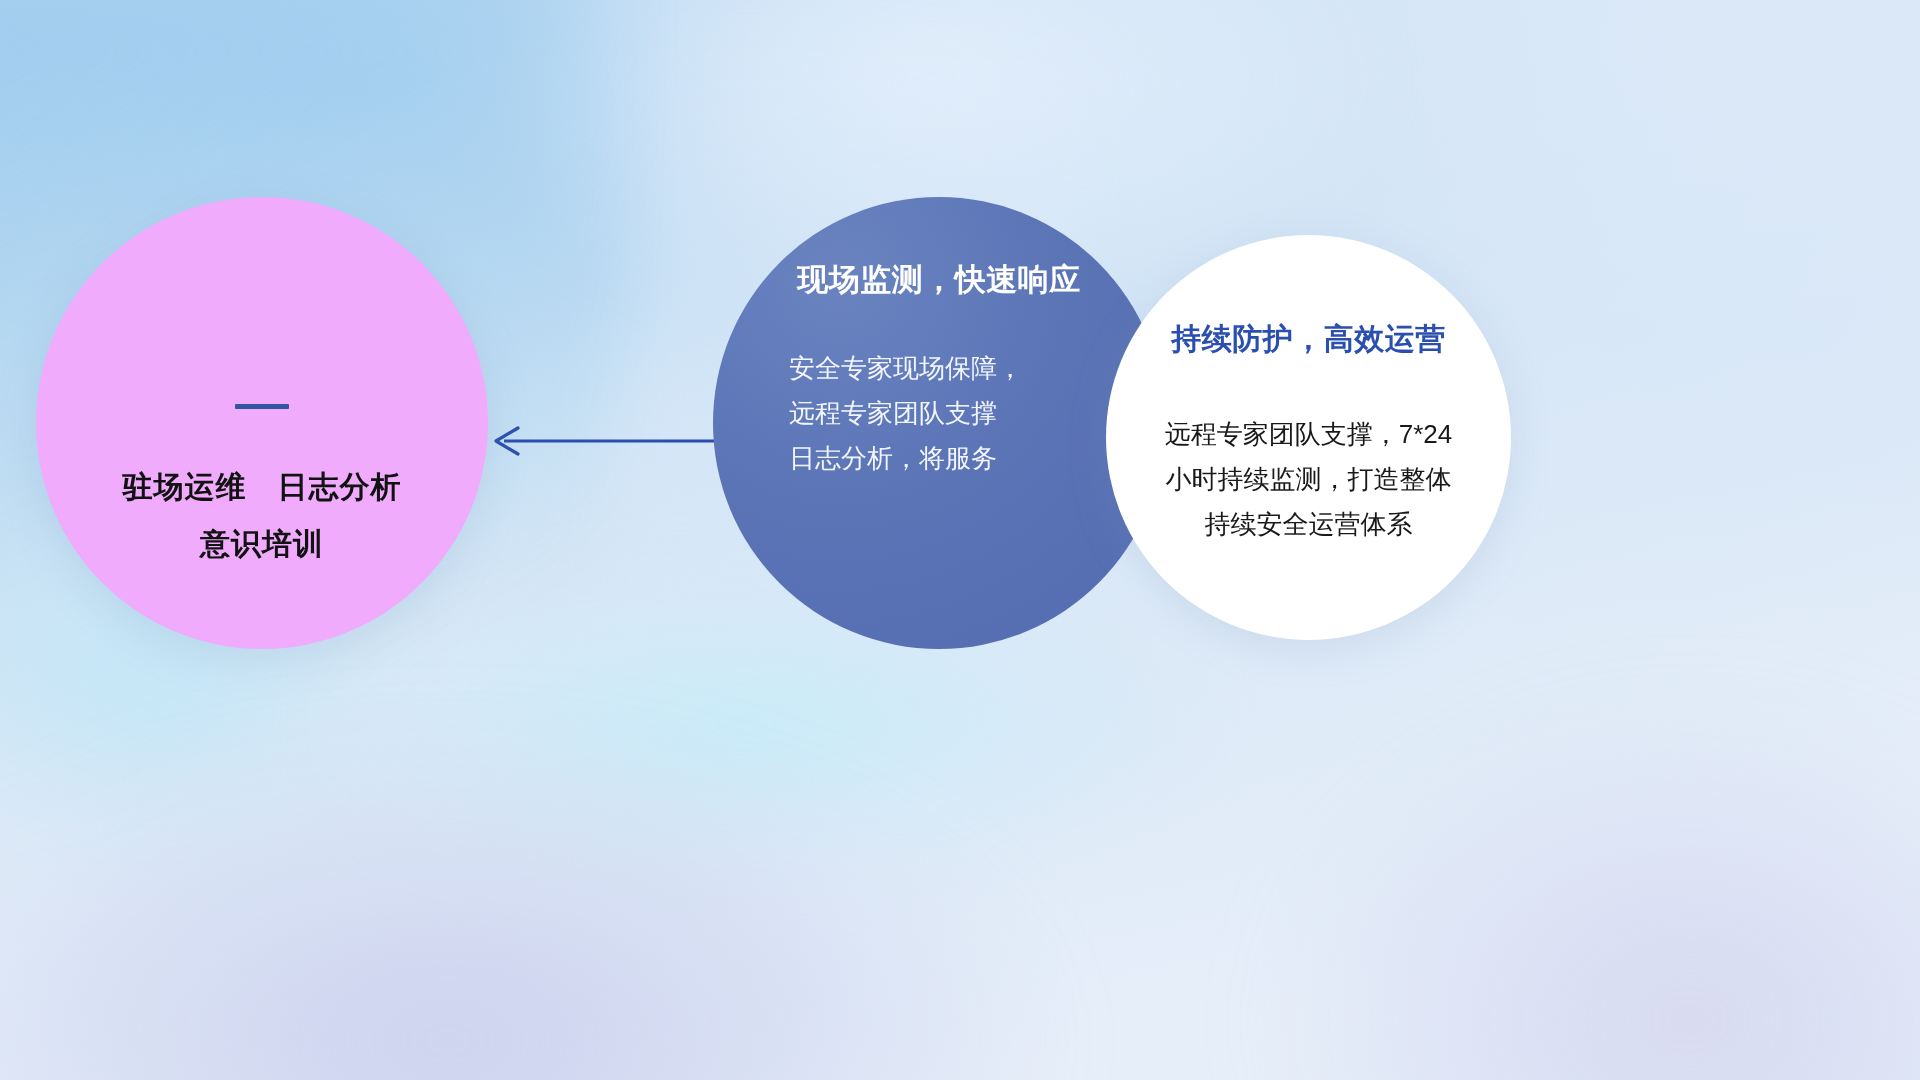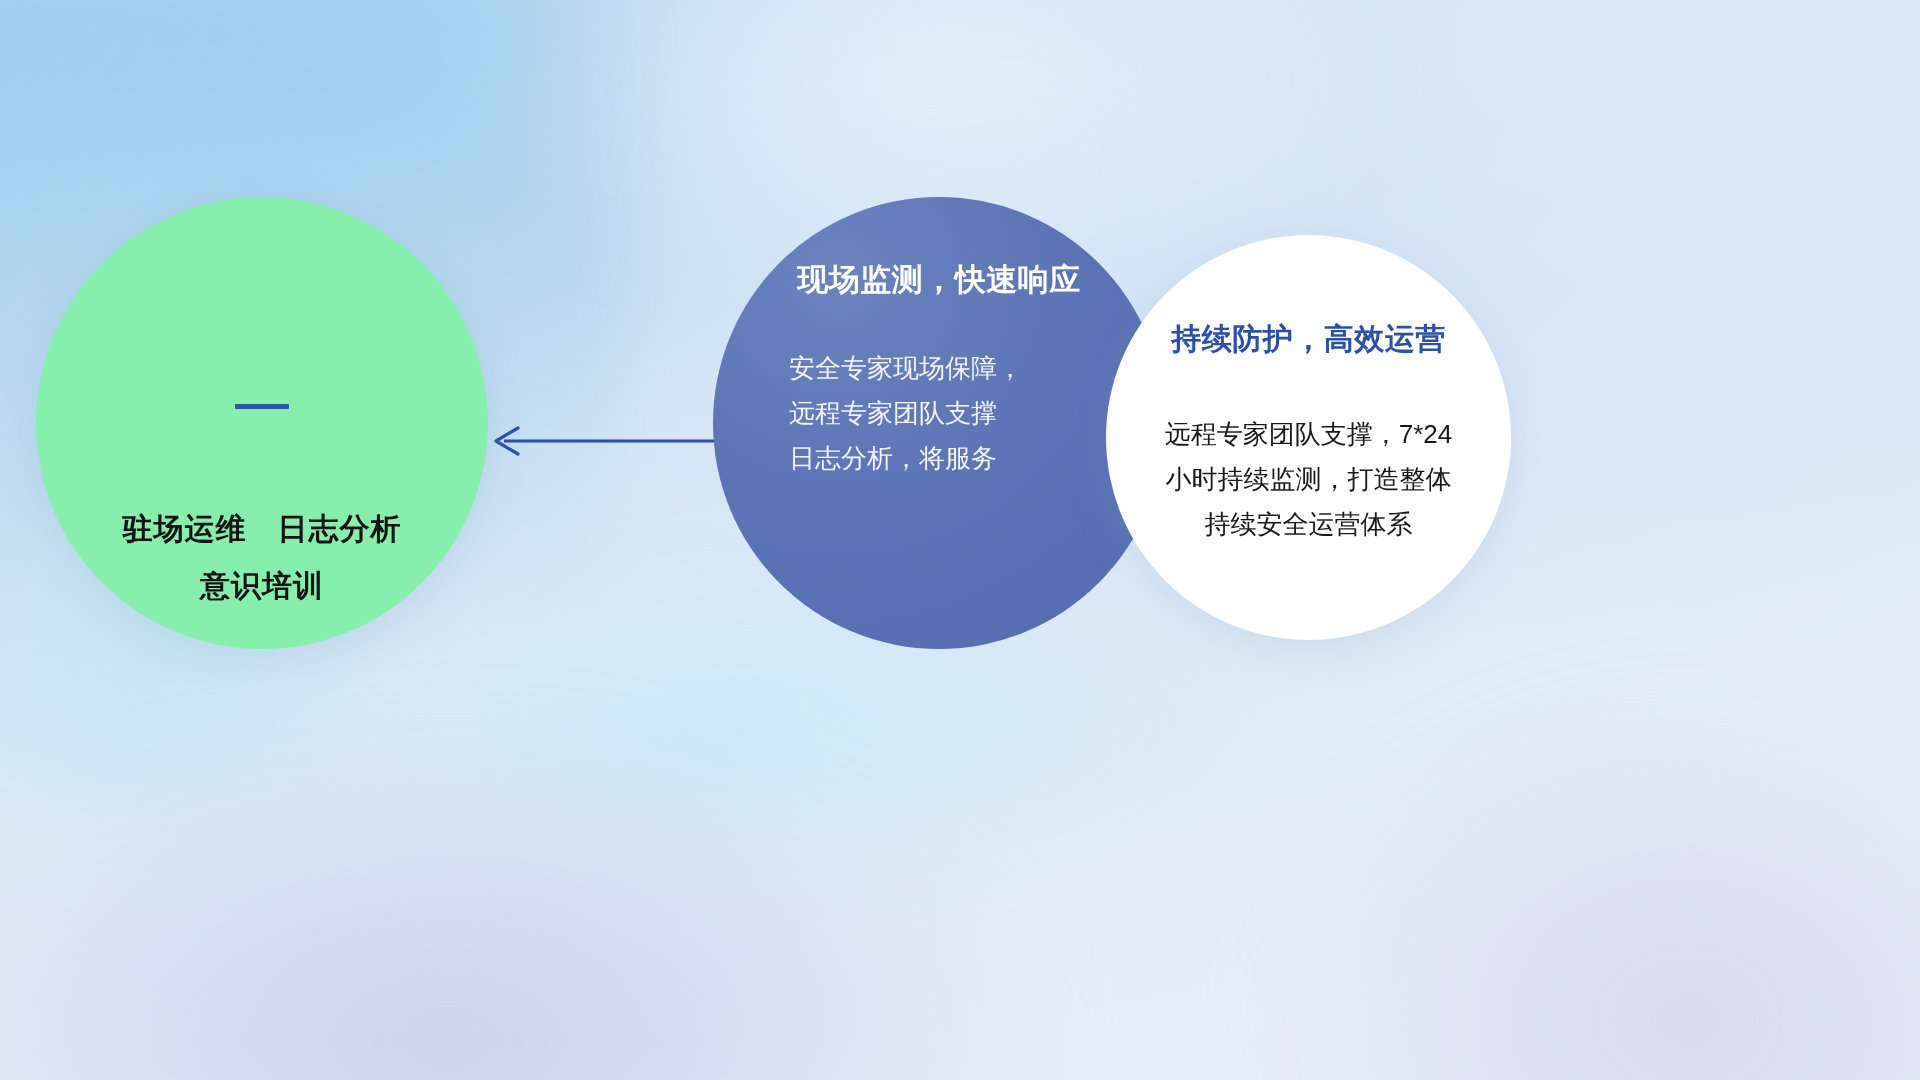--- a/index.html
+++ b/index.html
@@ -122,24 +122,23 @@
     flex-direction: column;
     align-items: center;
   }
 
   
   .circle-left {
     left: 36px;
     top: 197px;
     width: 452px;
     height: 452px;
-    background: #86efac;
+    background: #f0abfc;
     box-shadow: 0 10px 44px rgba(120,150,190,0.20);
     justify-content: flex-start;
-    gap: 42px;
   }
   .circle-left .dash {
     width: 54px;
     height: 5px;
     border-radius: 1px;
     background: #2f55a4;
     margin-top: 207px;
   }
   .left-lines {
     margin-top: 49px;

